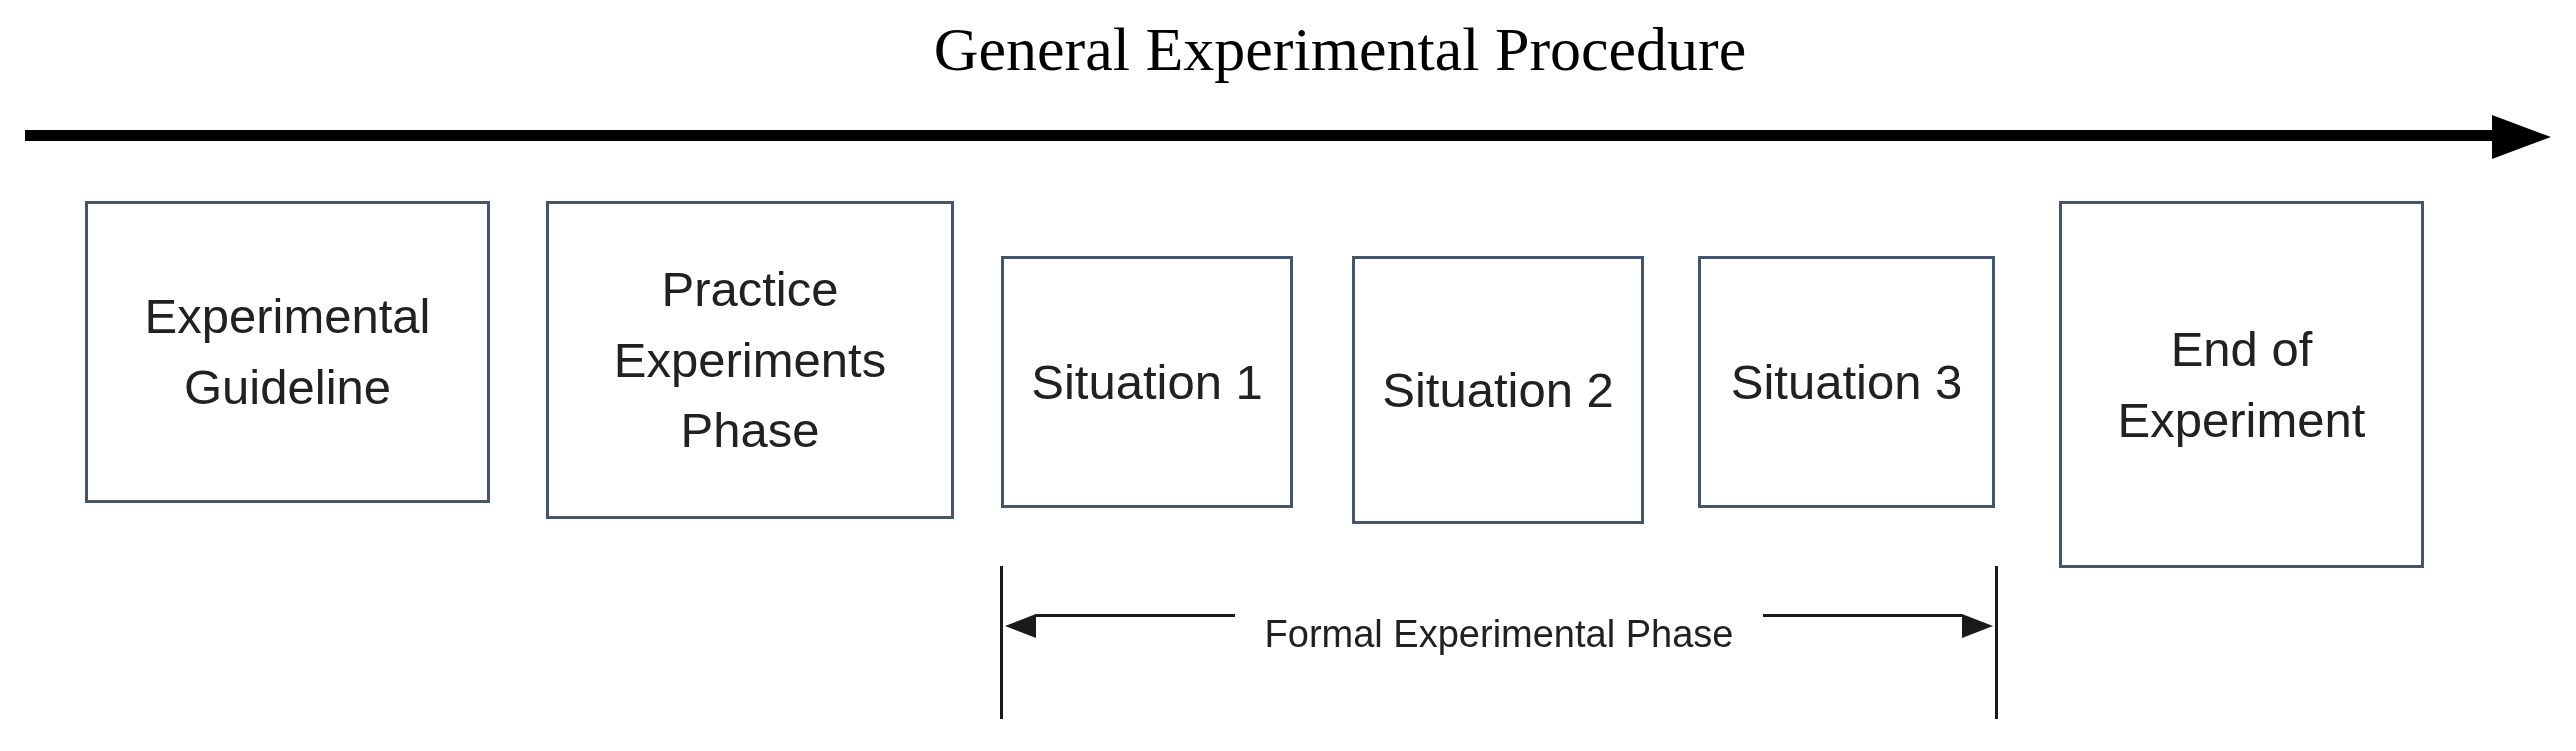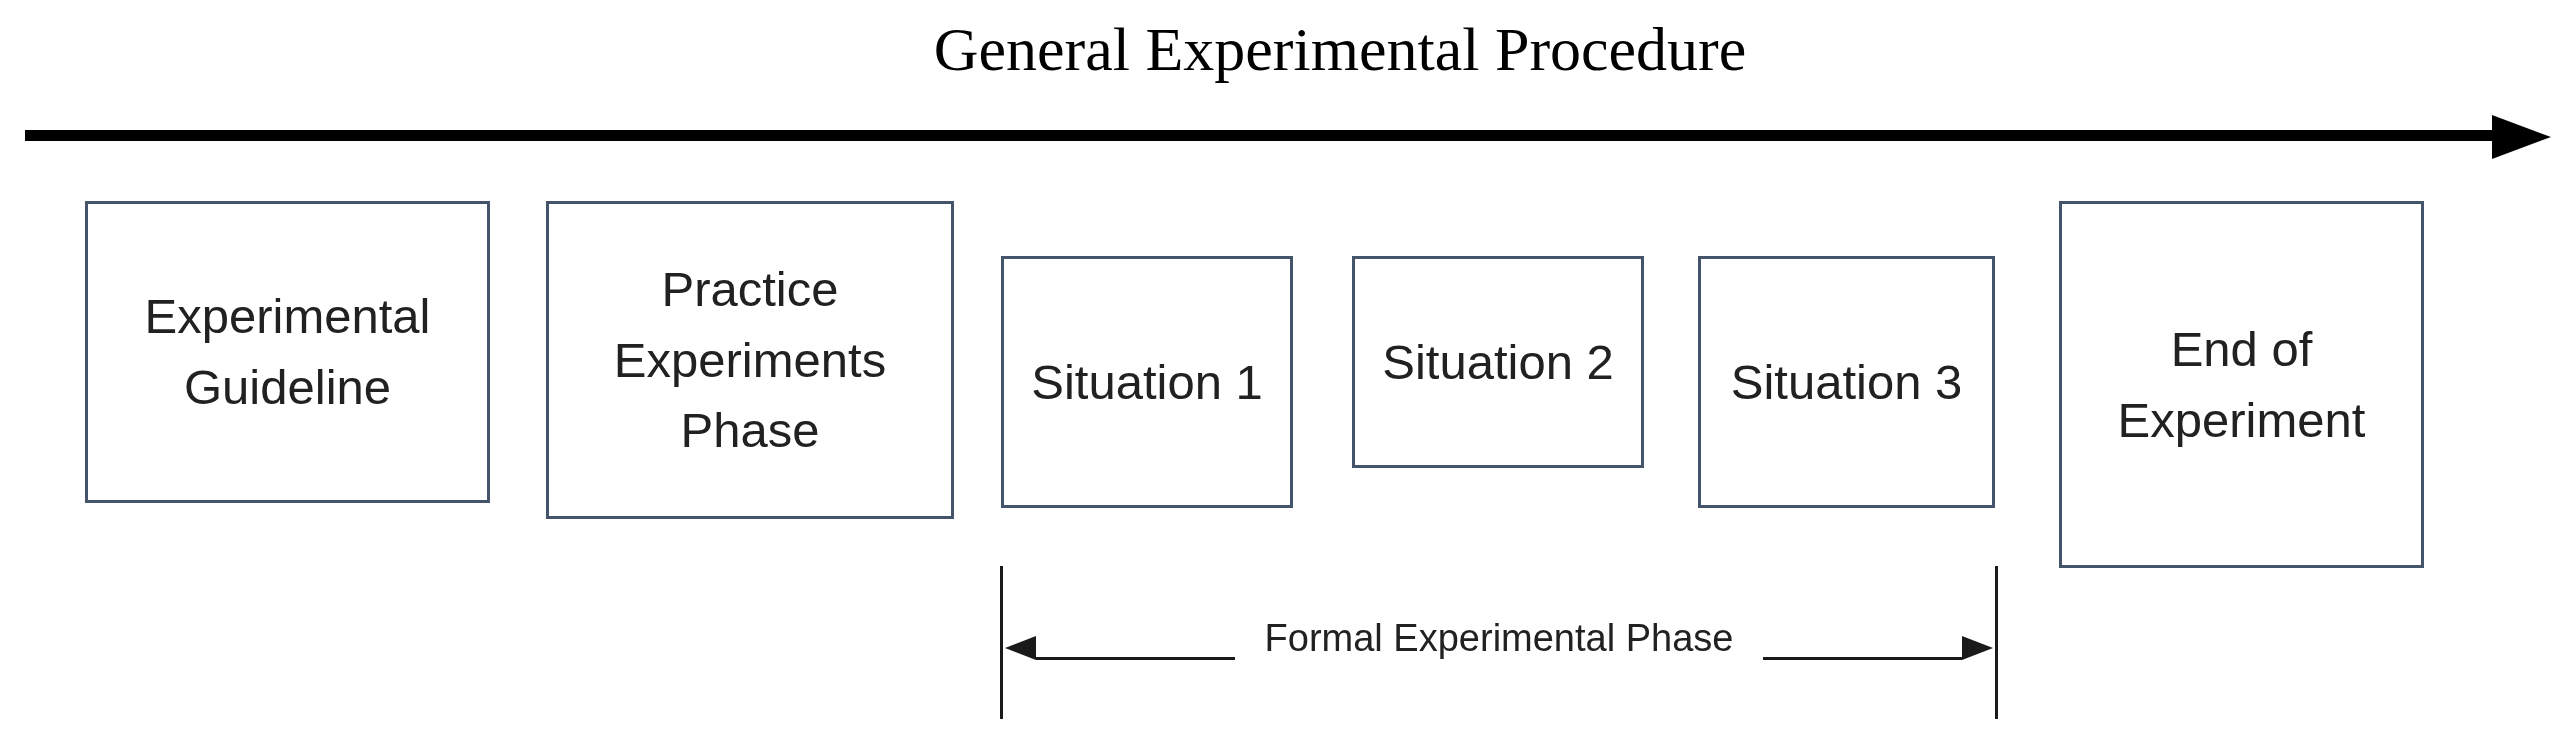--- a/index.html
+++ b/index.html
@@ -60,41 +60,41 @@
     justify-content: center;
     text-align: center;
     color: var(--text);
     font-size: 49px;
     line-height: 1.44;
     white-space: pre-line;
   }
   .box-guideline   { left:   85px; top: 201px; width: 405px; height: 302px; }
   .box-practice    { left:  546px; top: 201px; width: 408px; height: 318px; }
   .box-situation1  { left: 1001px; top: 256px; width: 292px; height: 252px; }
-  .box-situation2  { left: 1352px; top: 256px; width: 292px; height: 212px; }
+  .box-situation2  { left: 1352px; top: 256px; width: 292px; height: 268px; }
   .box-situation3  { left: 1698px; top: 256px; width: 297px; height: 252px; text-align: center; }
   .box-end         { left: 2059px; top: 201px; width: 365px; height: 367px; }
   
   .bracket-vline {
     position: absolute;
     top: 566px;
     width: 3px;
     height: 153px;
     background: var(--thin-line);
   }
   .bracket-vline.left  { left: 1000px; }
   .bracket-vline.right { left: 1995px; }
   .bracket-arrow {
     position: absolute;
     left: 1005px;
     top: 614px;
     width: 988px;
     height: 46px;
     display: flex;
-    align-items: flex-end;
+    align-items: flex-start;
   }
   .bracket-head-left {
     width: 0; height: 0;
     border-top: 12px solid transparent;
     border-bottom: 12px solid transparent;
     border-right: 31px solid var(--thin-line);
   }
   .bracket-head-right {
     width: 0; height: 0;
     border-top: 12px solid transparent;

